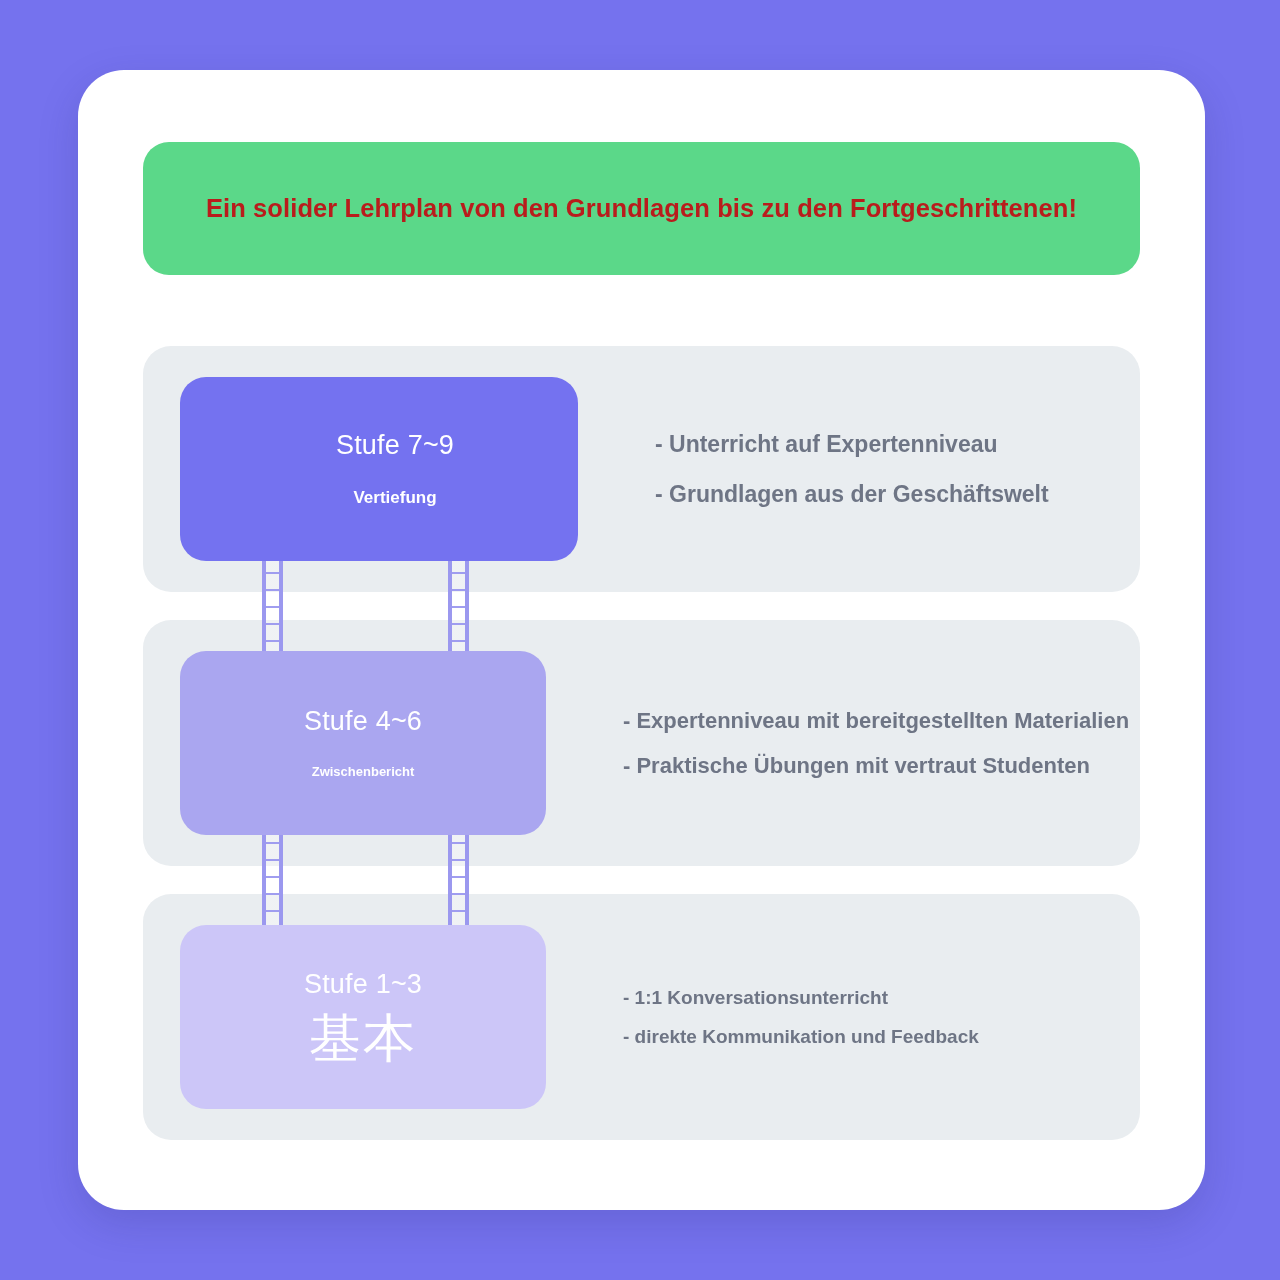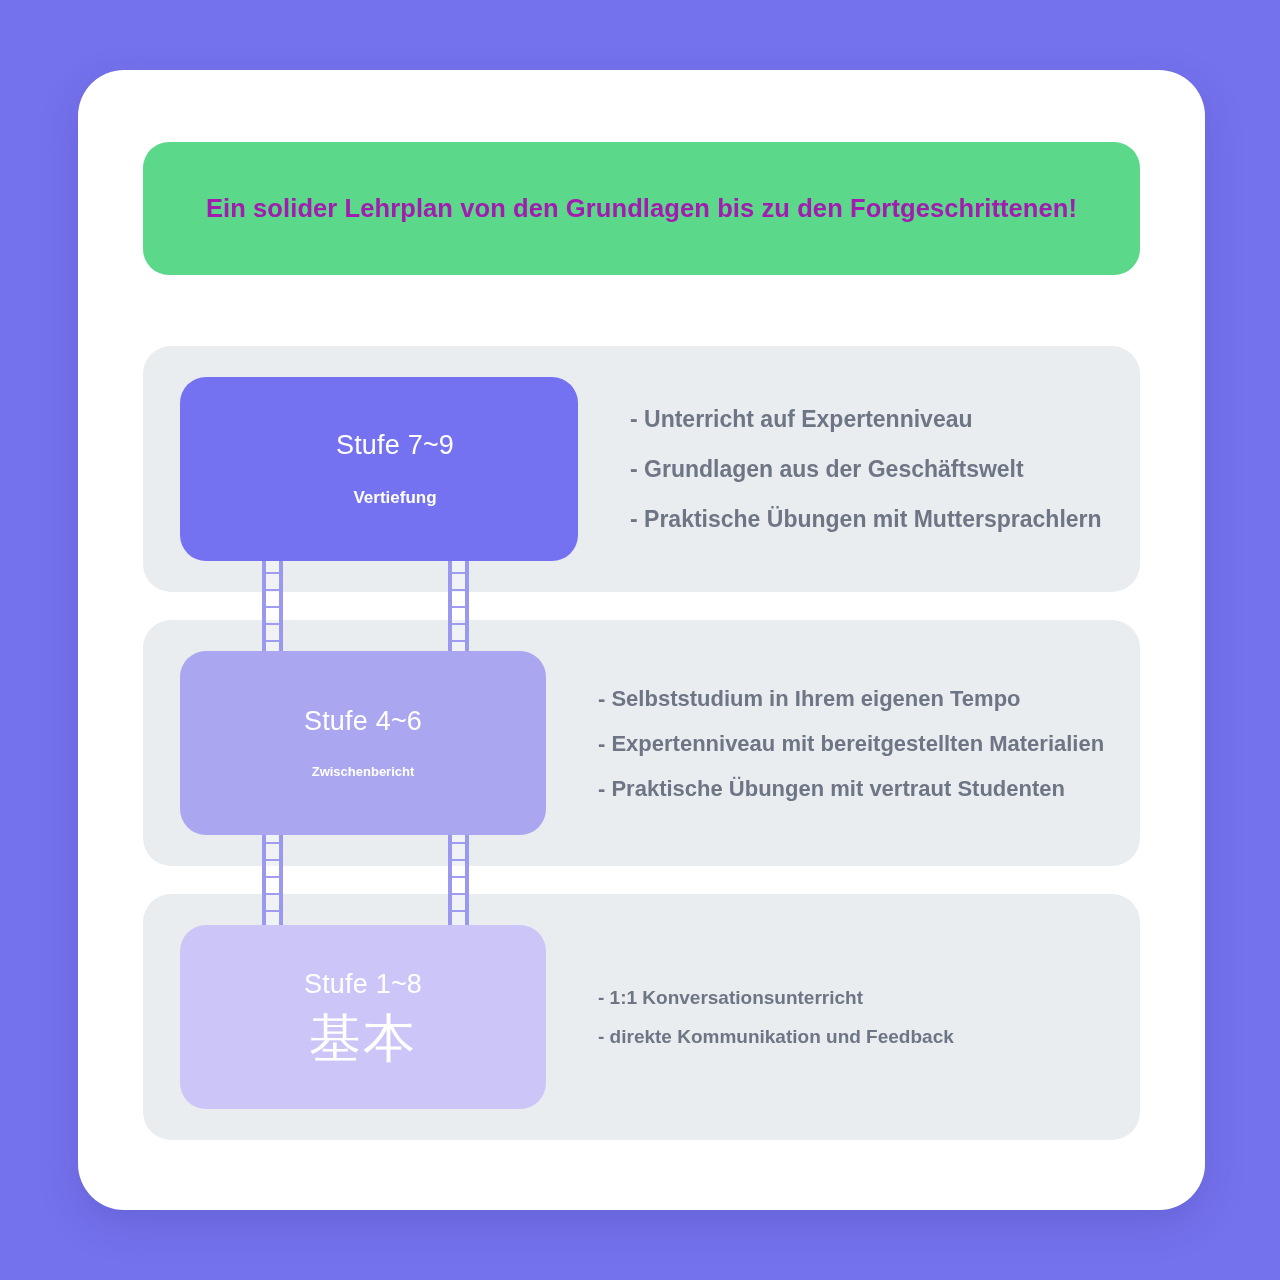--- a/index.html
+++ b/index.html
@@ -33,21 +33,21 @@
     top: 72px;
     width: 997px;
     height: 133px;
     background: #5bd889;
     border-radius: 26px;
     display: flex;
     align-items: center;
     justify-content: center;
   }
   .banner-text {
-    color: #a21caf;
+    color: #b91c1c;
     font-size: 25.5px;
     font-weight: bold;
     letter-spacing: 0.1px;
     text-align: center;
     padding: 0 24px;
   }
 
   
   .rows {
     position: absolute;
@@ -103,21 +103,21 @@
   .badge-l1 .badge-stage { margin-bottom: 14px; }
   .badge-l1 .badge-name {
     font-size: 52px;
     font-weight: 400;
     letter-spacing: 2px;
   }
 
   
   .bullets {
     flex: 1;
-    padding-left: 52px;
+    padding-left: 77px;
     padding-right: 10px;
     color: #6e7585;
     font-weight: bold;
   }
   .bullet {
     white-space: nowrap;
   }
   .bullets-l3 .bullet { font-size: 23px; line-height: 50px; }
   .bullets-l2 .bullet { font-size: 22px; line-height: 45px; }
   .bullets-l1 .bullet { font-size: 19px; line-height: 39px; }
@@ -165,39 +165,37 @@
   <div class="rows">
 
     <div class="row">
       <div class="badge badge-l3">
         <div class="badge-stage">Stufe 7~9</div>
         <div class="badge-name">Vertiefung</div>
       </div>
       <div class="bullets bullets-l3">
         <div class="bullet">- Unterricht auf Expertenniveau</div>
         <div class="bullet">- Grundlagen aus der Geschäftswelt</div>
-        <div class="bullet">- Praktische Übungen mit Muttersprachlern</div>
       </div>
     </div>
 
     <div class="row">
       <div class="badge badge-l2">
         <div class="badge-stage">Stufe 4~6</div>
         <div class="badge-name">Zwischenbericht</div>
       </div>
       <div class="bullets bullets-l2">
-        <div class="bullet">- Selbststudium in Ihrem eigenen Tempo</div>
         <div class="bullet">- Expertenniveau mit bereitgestellten Materialien</div>
         <div class="bullet">- Praktische Übungen mit vertraut Studenten</div>
       </div>
     </div>
 
     <div class="row">
       <div class="badge badge-l1">
-        <div class="badge-stage">Stufe 1~8</div>
+        <div class="badge-stage">Stufe 1~3</div>
         <div class="badge-name">基本</div>
       </div>
       <div class="bullets bullets-l1">
         <div class="bullet">- 1:1 Konversationsunterricht</div>
         <div class="bullet">- direkte Kommunikation und Feedback</div>
       </div>
     </div>
 
   </div>
 

